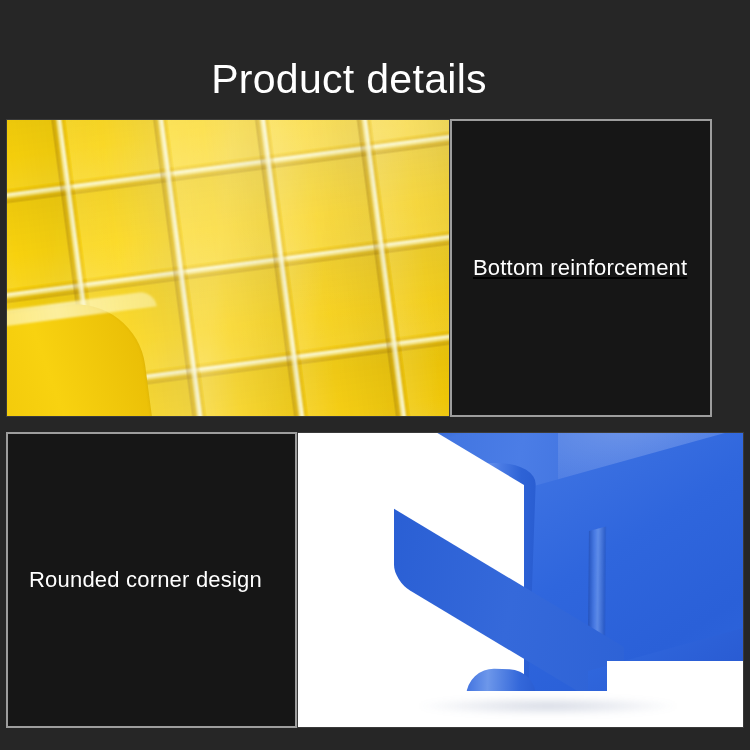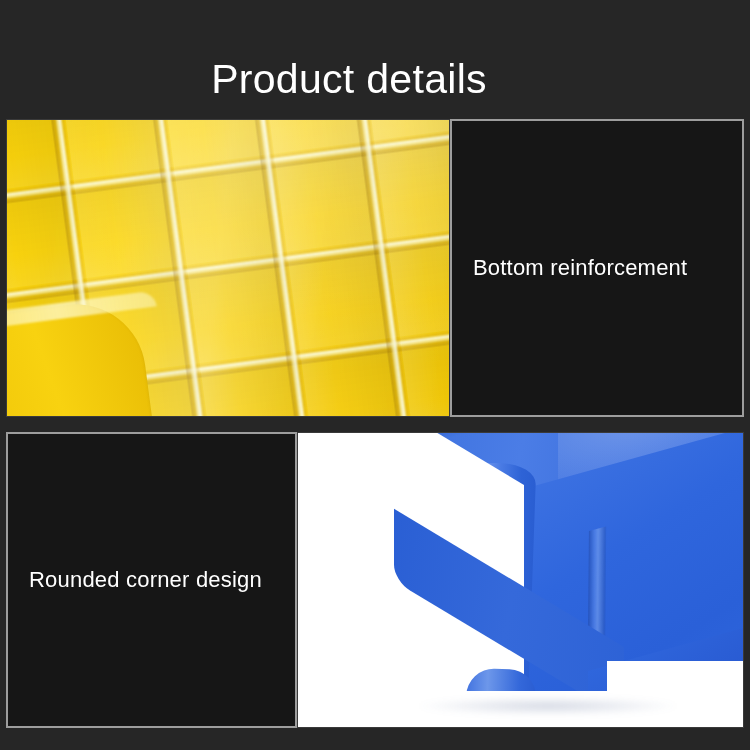--- a/index.html
+++ b/index.html
@@ -71,21 +71,21 @@
   
   .caption-panel {
     position: relative;
     box-sizing: border-box;
     background: #161616;
     border: 2px solid #9d9d9d;
     display: flex;
     align-items: center;
     overflow: hidden;
   }
-  .caption-right { width: 294px; height: 100%; }
+  .caption-right { width: 262px; height: 100%; text-decoration: underline; }
   .caption-left  { width: 291px; height: 100%; }
 
   .caption-text {
     color: #ffffff;
     font-size: 22px;
     font-weight: 400;
     letter-spacing: 0.2px;
     white-space: nowrap;
     padding-left: 21px;
   }

